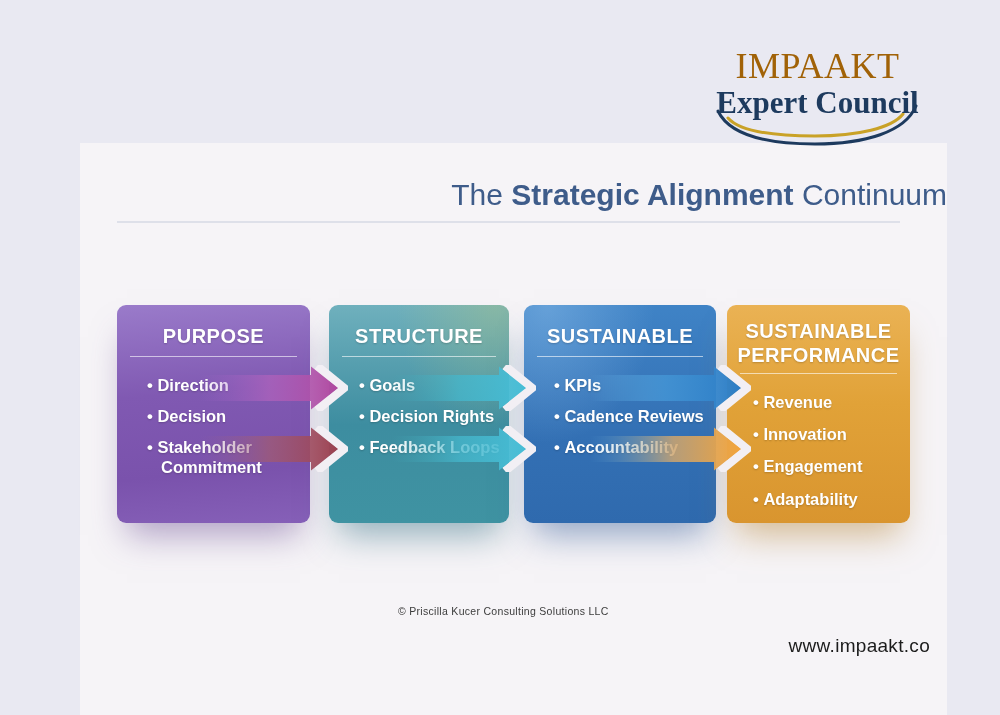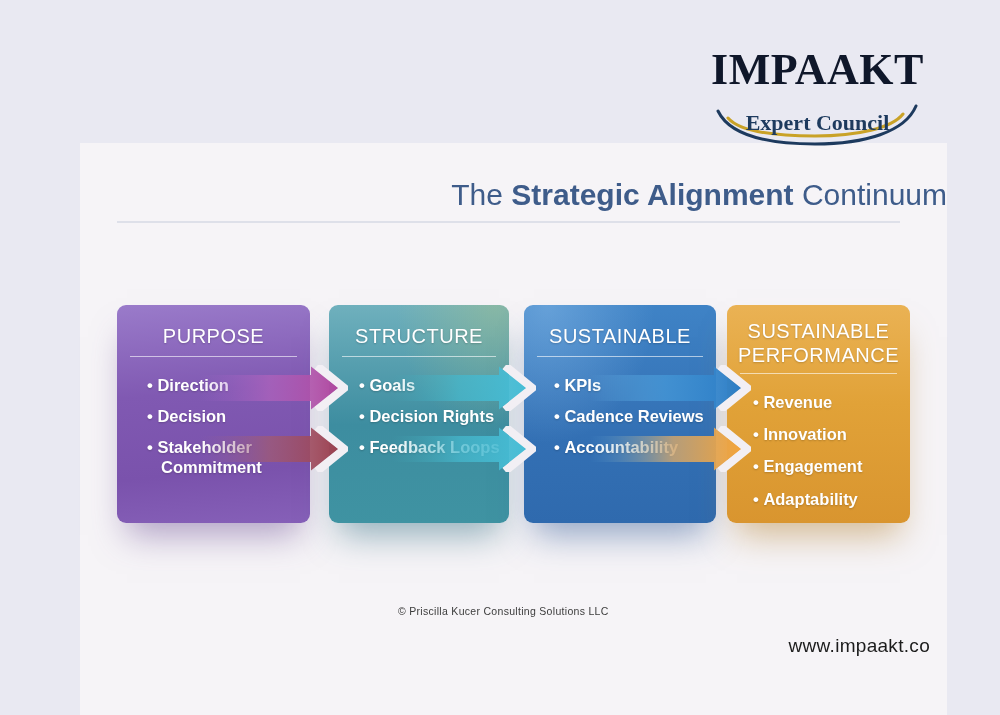--- a/index.html
+++ b/index.html
@@ -9,43 +9,43 @@
     font-family:"Liberation Sans", sans-serif;
   }
   .panel{
     position:absolute;left:80px;top:143px;width:867px;height:572px;
     background:#f6f4f7;
   }
   
   .logo{position:absolute;left:700px;top:48px;width:235px;height:108px;text-align:center;}
   .logo .swoosh{position:absolute;left:0;top:0;width:235px;height:108px;}
   .brand{
-    position:relative;font-family:"Liberation Serif", serif;font-weight:bold;
-    font-size:44px;line-height:1.0;color:#0f172a;letter-spacing:.5px;
+    position:relative;font-family:"Liberation Serif", serif;font-weight:normal;
+    font-size:36px;line-height:1.0;color:#a16207;letter-spacing:.5px;
   }
   .brand-sub{
     position:relative;font-family:"Liberation Serif", serif;font-weight:bold;
-    font-size:22px;line-height:1.0;color:#1d3a5e;margin-top:20px;text-align:center;
+    font-size:31px;line-height:1.0;color:#1d3a5e;margin-top:3px;text-align:center;
   }
   
   .title{
     position:absolute;left:80px;top:178px;width:867px;margin:0;
     text-align:right;font-size:30px;font-weight:normal;color:#3e5c8a;
   }
   .title strong{font-weight:bold;}
   .title-rule{
     position:absolute;left:117px;top:221px;width:783px;height:2px;
     background:rgba(203,207,222,.55);
   }
   
   .col{
     position:absolute;top:305px;height:218px;border-radius:9px;color:#fff;
   }
   .col h2{
-    margin:20px 6px 0;text-align:center;font-size:20px;font-weight:normal;
+    margin:20px 6px 0;text-align:center;font-size:20px;font-weight:bold;
     letter-spacing:.5px;line-height:1.18;text-shadow:0 1px 2px rgba(0,0,0,.2);
   }
   .col .rule{height:1px;background:rgba(255,255,255,.6);margin:7px 13px 0;}
   .col ul{list-style:none;margin:18px 0 0;padding:0 8px 0 30px;}
   .col li{
     font-size:16.5px;font-weight:bold;line-height:1.22;margin-bottom:11px;
     text-indent:-14px;padding-left:14px;text-shadow:0 1px 2px rgba(0,0,0,.2);
   }
   .col li::before{content:"\2022\00a0";}
   .col-purpose{

